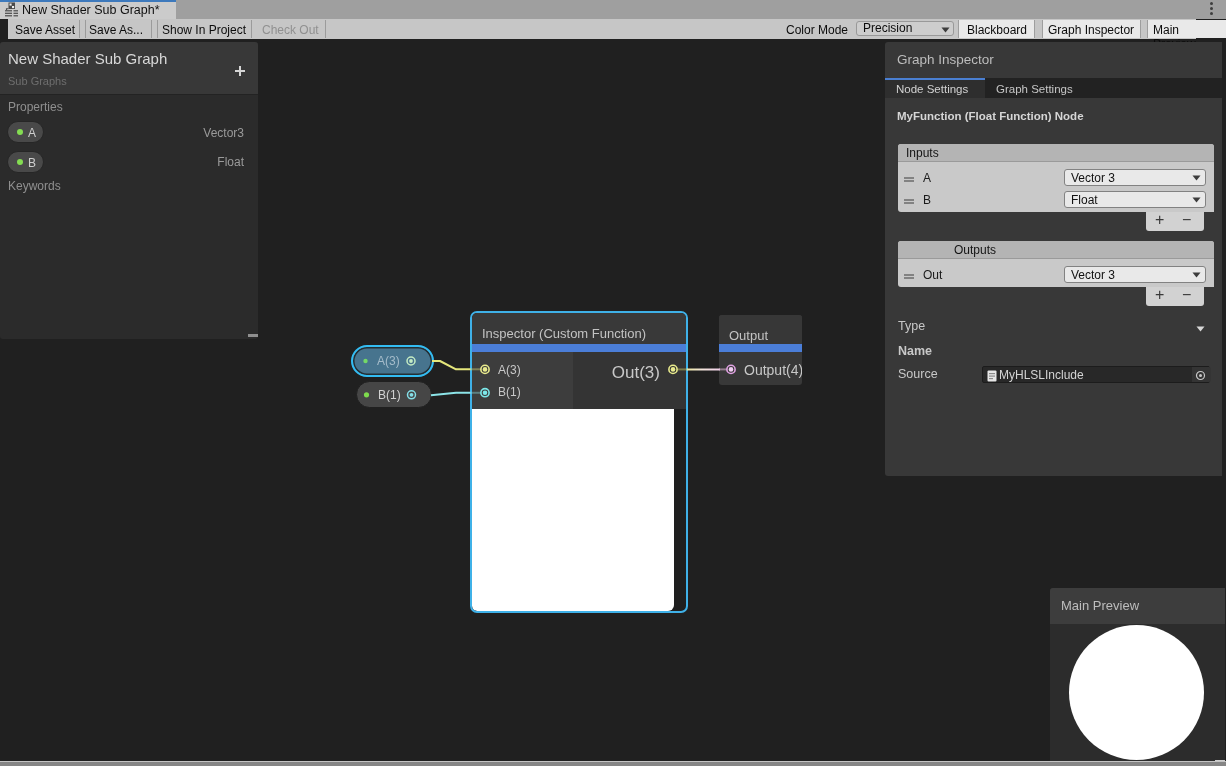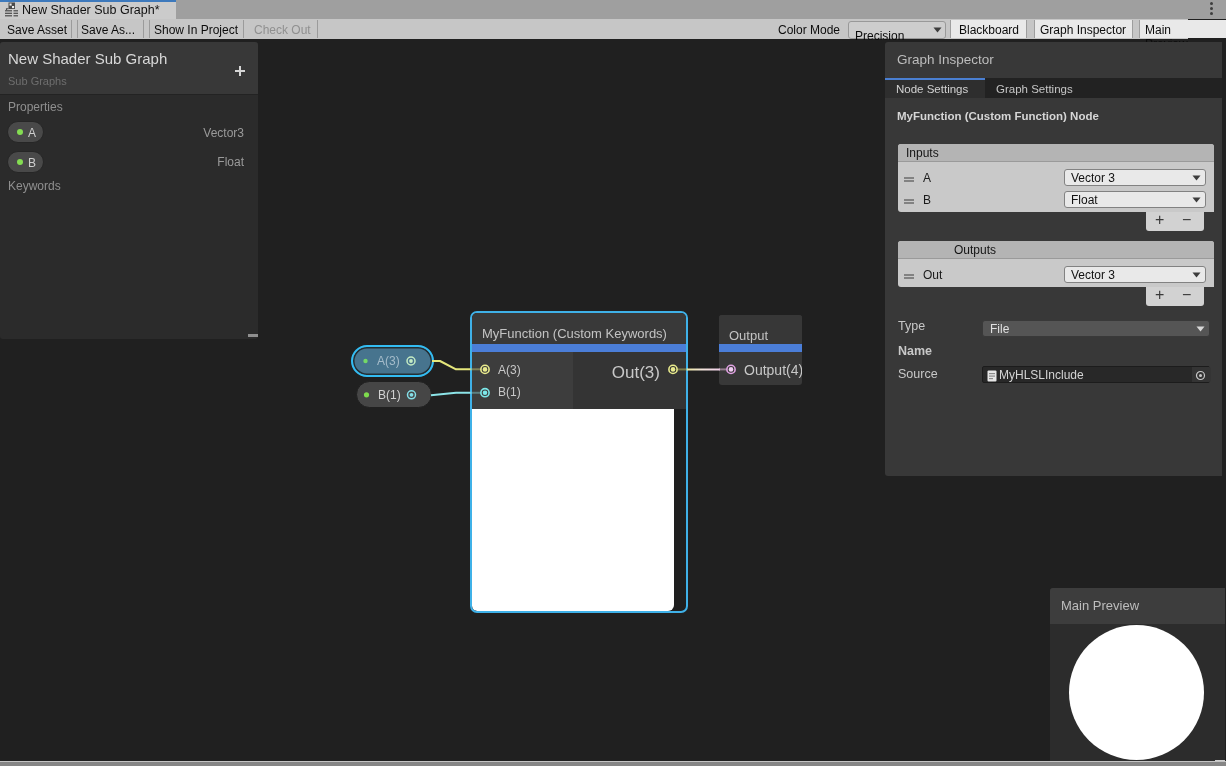--- a/index.html
+++ b/index.html
@@ -8,21 +8,21 @@
   .abs { position:absolute; }
 
   
   #tabstrip { left:0; top:0; width:1226px; height:19px; background:#9f9f9f; }
   #tab { left:0; top:0; width:176px; height:19px; background:#cbcbcb; border-top:2px solid #3d79bc; }
   #tabtitle { left:22px; top:3px; font-size:12.5px; color:#101010; }
   #dots { left:1210px; top:2px; width:4px; }
   #dots span { position:absolute; left:0; width:3px; height:3px; border-radius:50%; background:#3e3e3e; }
 
   
-  #toolbar { left:0; top:19px; width:1188px; height:20px; background:#c6c6c6; font-size:12px; color:#0c0c0c; }
+  #toolbar { left:8px; top:19px; width:1188px; height:20px; background:#c6c6c6; font-size:12px; color:#0c0c0c; }
   .tsep { position:absolute; top:1px; width:1px; height:18px; background:#9b9b9b; }
   .tbtn { position:absolute; top:4px; }
   .dis { color:#909090; }
 
   
   #blackboard { left:0; top:42px; width:258px; height:297px; background:#2b2b2b; border-radius:3px; }
   #bbhead { left:0; top:0; width:258px; height:53px; background:#383838; border-radius:3px 3px 0 0; border-bottom:1px solid #232323;}
   #graphinspector { left:885px; top:42px; width:337px; height:434px; background:#383838; border-radius:3px 0 0 3px; }
   #mainpreview { left:1050px; top:588px; width:175px; height:174px; background:#2c2c2c; border-radius:3px 0 0 0; }
 
@@ -58,39 +58,39 @@
   <span class="tsep" style="left:71px;"></span>
     <span class="tsep" style="left:77px;"></span>
   <span class="tbtn" style="left:81px;">Save As...</span>
   <span class="tsep" style="left:143px;"></span>
     <span class="tsep" style="left:149px;"></span>
   <span class="tbtn" style="left:154px;">Show In Project</span>
   <span class="tsep" style="left:243px;"></span>
   <span class="tbtn dis" style="left:254px;">Check Out</span>
   <span class="tsep" style="left:317px;"></span>
   <span class="tbtn" style="left:778px;">Color Mode</span>
-  <span class="abs" style="left:848px; top:2px; width:98px; height:15px; background:#cdcdcd; border:1px solid #999999; border-radius:3px; font-size:12px; line-height:13px; padding:8px 6px; color:#0c0c0c;">Precision</span>
+  <span class="abs" style="left:848px; top:2px; width:98px; height:15px; background:#cdcdcd; border:1px solid #999999; border-radius:3px; font-size:12px; line-height:13px; padding:0px 6px; color:#0c0c0c;">Precision</span>
   <svg class="abs" style="left:933px; top:8px;" width="9" height="6">
       <path d="M0.5 0.5 L8.5 0.5 L4.5 5.5 Z" fill="#3c3c3c"></path>
     </svg>
   <span class="abs" style="left:950px; top:1px; width:77px; height:18px; background:#e9e9e9; border-left:1px solid #9e9e9e; border-right:1px solid #9e9e9e;"></span>
   <span class="abs" style="left:1034px; top:1px; width:99px; height:18px; background:#e9e9e9; border-left:1px solid #9e9e9e; border-right:1px solid #9e9e9e;"></span>
   <span class="abs" style="left:1139px; top:1px; width:87px; height:18px; background:#e9e9e9; border-left:1px solid #9e9e9e;"></span>
   <span class="tbtn" style="left:959px;">Blackboard</span>
   <span class="tbtn" style="left:1040px;">Graph Inspector</span>
   <span class="tbtn" style="left:1145px;">Main Preview</span>
 </div>
 
 <div class="abs" style="left:351px; top:345px; width:83px; height:32px; background:#47748e; border:2px solid #33bcf2; border-radius:16px; box-shadow: inset 0 0 0 1.5px #232e33;"></div>
 
 <div class="abs" style="left:356px; top:381px; width:76px; height:27px; background:#464646; border:1px solid #202020; border-radius:14px;"></div>
 
 <div class="abs" style="left:470px; top:311px; width:218px; height:302px; border:2px solid #3fb1e8; border-radius:7px; overflow:hidden; background:#1f1f1f;">
   <div class="abs" style="left:0; top:0; width:214px; height:31px; background:#393939;"></div>
-  <div class="abs" style="left:10px; top:13px; color:#c3c3c3; font-size:13px;">MyFunction (Custom Keywords)</div>
+  <div class="abs" style="left:10px; top:13px; color:#c3c3c3; font-size:13px;">Inspector (Custom Function)</div>
   <div class="abs" style="left:0; top:31px; width:214px; height:8px; background:#4b7ed8;"></div>
   <div class="abs" style="left:0; top:39px; width:101px; height:57px; background:#3d3d3d;"></div>
   <div class="abs" style="left:101px; top:39px; width:113px; height:57px; background:#343434;"></div>
   <div class="abs" style="left:26px; top:49.5px; color:#c8c8c8; font-size:12px;">A(3)</div>
   <div class="abs" style="left:26px; top:72px; color:#c8c8c8; font-size:12px;">B(1)</div>
   <div class="abs" style="left:125px; top:49.5px; width:63px; text-align:right; color:#c8c8c8; font-size:17px;">Out(3)</div>
   <div class="abs" style="left:0px; top:96px; width:202px; height:202px; background:#ffffff; border-radius:0 0 6px 5px;"></div>
 </div>
 
 <div class="abs" style="left:719px; top:315px; width:83px; height:70px; border-radius:3px; overflow:hidden; background:#383838;padding-left:48px;">
@@ -158,21 +158,21 @@
   <div class="abs" style="left:248px; top:292px; width:10px; height:2.5px; background:#8f8f8f;"></div>
 </div>
 
 <div class="abs" id="graphinspector">
   <div class="abs" style="left:12px; top:10px; font-size:13.5px; color:#bdbdbd;">Graph Inspector</div>
 
   <div class="abs" style="left:0; top:36px; width:337px; height:20px; background:#222222;"></div>
   <div class="abs" style="left:0; top:36px; width:100px; height:20px; background:#2e2e2e; border-top:2px solid #4a7fd2;"></div>
   <div class="abs" style="left:11px; top:41px; font-size:11.5px; color:#d2d2d2;">Node Settings</div>
   <div class="abs" style="left:111px; top:41px; font-size:11.5px; color:#c6c6c6;">Graph Settings</div>
-  <div class="abs" style="left:12px; top:68px; font-size:11.5px; font-weight:bold; color:#d6d6d6;">MyFunction (Custom Function) Node</div>
+  <div class="abs" style="left:12px; top:68px; font-size:11.5px; font-weight:bold; color:#d6d6d6;">MyFunction (Float Function) Node</div>
 
   <div class="abs" style="left:13px; top:102px; width:316px; height:68px; background:#c9c9c9; border-radius:3px 3px 0 3px;">
     <div class="abs" style="left:0; top:0; width:316px; height:18px; background:#b4b4b4; border-bottom:1px solid #9a9a9a; border-radius:3px 3px 0 0;"></div>
     <div class="abs" style="left:8px; top:2px; font-size:12px; color:#141414;">Inputs</div>
     <div class="abs" style="left:6px; top:33px; width:10px; height:1.5px; background:#828282;"></div>
     <div class="abs" style="left:6px; top:36px; width:10px; height:1.5px; background:#828282;"></div>
     <div class="abs" style="left:25px; top:27px; font-size:12px; color:#1a1a1a;">A</div>
     <div class="abs" style="left:6px; top:55px; width:10px; height:1.5px; background:#828282;"></div>
     <div class="abs" style="left:6px; top:58px; width:10px; height:1.5px; background:#828282;"></div>
     <div class="abs" style="left:25px; top:49px; font-size:12px; color:#1a1a1a;">B</div>
@@ -200,21 +200,20 @@
     <svg class="abs" style="left:294px; top:31px;" width="9" height="6">
         <path d="M0.5 0.5 L8.5 0.5 L4.5 5.5 Z" fill="#3c3c3c"></path>
       </svg>
   </div>
   <div class="abs" style="left:261px; top:245px; width:58px; height:19px; background:#d2d2d2; border-radius:0 0 3px 3px; color:#3a3a3a;">
     <span class="abs" style="left:9px; top:-1px; font-size:16px;">+</span>
     <span class="abs" style="left:36px; top:-1px; font-size:16px;">−</span>
   </div>
 
   <div class="abs" style="left:13px; top:277px; font-size:12.5px; color:#c8c8c8;">Type</div>
-  <div class="abs" style="left:97px; top:278px; width:228px; height:17px; background:#555555; border:1px solid #393939; border-radius:3px; font-size:12px; color:#e0e0e0; padding:1px 0 0 7px;">File</div>
   <svg class="abs" style="left:311px; top:284px;" width="9" height="6">
       <path d="M0.5 0.5 L8.5 0.5 L4.5 5.5 Z" fill="#d8d8d8"></path>
     </svg>
   <div class="abs" style="left:13px; top:302px; font-size:12.5px; color:#c8c8c8;font-weight:bold;">Name</div>
   <div class="abs" style="left:13px; top:325px; font-size:12.5px; color:#c8c8c8;">Source</div>
   <div class="abs" style="left:97px; top:324px; width:228px; height:17px; background:#282828; border:1px solid #1c1c1c; border-radius:2px;">
     <svg class="abs" style="left:4px; top:2.5px;" width="10" height="12">
       <rect x="0.5" y="0.5" width="9" height="11" rx="1" fill="#e6e6e6"></rect>
       <rect x="2" y="3" width="6" height="1.2" fill="#8a8a8a"></rect>
       <rect x="2" y="5.5" width="6" height="1.2" fill="#8a8a8a"></rect>

